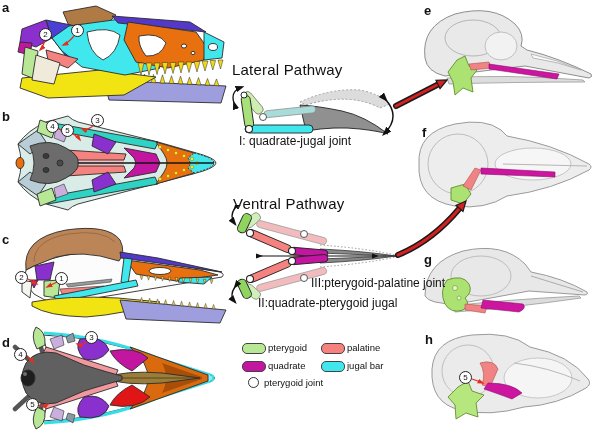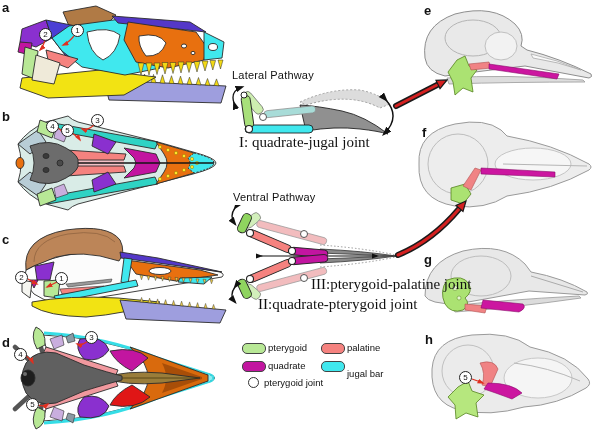--- a/index.html
+++ b/index.html
@@ -1,20 +1,20 @@
 <!DOCTYPE html>
 <html><head>
 <meta charset="utf-8">
 <style>
   html,body{margin:0;padding:0;background:#fff;}
   .fig{position:relative;width:600px;height:435px;background:#ffffff;overflow:hidden;
        font-family:"Liberation Sans",sans-serif;color:#111;}
   .panel-letter{position:absolute;font-size:13px;font-weight:bold;z-index:6;}
-  .pathway-title{position:absolute;font-size:11px;font-weight:400;z-index:5;letter-spacing:.2px;margin-top:8px;}
-  .joint-caption{position:absolute;font-size:15px;z-index:5;white-space:nowrap;font-family:Liberation Serif, serif;}
+  .pathway-title{position:absolute;font-size:15px;font-weight:400;z-index:5;letter-spacing:.2px;}
+  .joint-caption{position:absolute;font-size:12px;z-index:5;white-space:nowrap;}
   .marker{position:absolute;width:11px;height:11px;border:1.3px solid #222;border-radius:50%;
           background:#fff;z-index:7;font-size:8px;line-height:11px;text-align:center;font-weight:500;}
   .legend-swatch-pill{position:absolute;width:22px;height:9px;border:1.2px solid #444;border-radius:5px;z-index:5;}
   .legend-swatch-circle{position:absolute;width:9px;height:9px;border:1.3px solid #333;border-radius:50%;background:#fff;z-index:5;}
   .legend-label{position:absolute;font-size:9.5px;z-index:5;white-space:nowrap;}
   svg{position:absolute;}
   .overlay{z-index:4;pointer-events:none;}
 </style>
 </head>
 <body>
@@ -167,21 +167,21 @@
     <rect x="12" y="10" width="9" height="26" rx="4" fill="#cdeeb0" stroke="#666" stroke-width="0.7" transform="rotate(-40 14 12)"></rect>
     <rect x="11" y="12" width="9" height="32" rx="4" fill="#a8e07a" stroke="#222" stroke-width="0.9" transform="rotate(-8 15 14)"></rect>
     <circle cx="14" cy="11" r="3" fill="#fff" stroke="#222" stroke-width="1"></circle>
     <circle cx="19" cy="45" r="3.5" fill="#fff" stroke="#222" stroke-width="1.1"></circle>
     <circle cx="33" cy="33" r="3.5" fill="#fff" stroke="#555" stroke-width="1"></circle>
     <path d="M4,19 Q0,7 12,3" fill="none" stroke="#111" stroke-width="1.3" marker-start="url(#bhL)" marker-end="url(#bhL)"></path>
     <path d="M156,16 Q171,33 154,50" fill="none" stroke="#111" stroke-width="1.4" marker-start="url(#bhL)" marker-end="url(#bhL)"></path>
   </svg>
   <div class="joint-caption" style="left:239px;top:134px">I: quadrate-jugal joint</div>
 
-  <div class="pathway-title" style="left:233px;top:183px">Ventral Pathway</div>
+  <div class="pathway-title" style="left:233px;top:195px">Ventral Pathway</div>
   <svg style="left:228px;top:205px" width="180" height="100" viewBox="0 0 180 100">
     <defs>
       <marker id="bhV" markerWidth="7" markerHeight="6" refX="5" refY="2.5" orient="auto">
           <path d="M0,0 L7,2.5 L0,5 Z" fill="#111"></path>
         </marker>
     </defs>
 
     <rect x="20" y="6" width="9" height="18" rx="4" fill="#d2efbb" stroke="#777" stroke-width="0.7" transform="rotate(50 24 15)"></rect>
     <rect x="29" y="15" width="72" height="7" rx="3.5" fill="#f2bcbe" stroke="#999" stroke-width="0.7" transform="rotate(15 30 18)"></rect>
     <rect x="20" y="78" width="9" height="18" rx="4" fill="#d2efbb" stroke="#777" stroke-width="0.7" transform="rotate(-50 24 87)"></rect>
@@ -203,31 +203,31 @@
     <circle cx="22" cy="28" r="3.5" fill="#fff" stroke="#222" stroke-width="1.1"></circle>
     <circle cx="64" cy="46" r="3.5" fill="#fff" stroke="#222" stroke-width="1.1"></circle>
     <circle cx="76" cy="29" r="3.5" fill="#fff" stroke="#555" stroke-width="1"></circle>
     <circle cx="22" cy="74" r="3.5" fill="#fff" stroke="#222" stroke-width="1.1"></circle>
     <circle cx="64" cy="56" r="3.5" fill="#fff" stroke="#222" stroke-width="1.1"></circle>
     <circle cx="76" cy="73" r="3.5" fill="#fff" stroke="#555" stroke-width="1"></circle>
     <path d="M7,3 Q1,11 7,19" fill="none" stroke="#111" stroke-width="1.3" marker-start="url(#bhV)" marker-end="url(#bhV)"></path>
     <path d="M7,82 Q1,90 7,97" fill="none" stroke="#111" stroke-width="1.3" marker-start="url(#bhV)" marker-end="url(#bhV)"></path>
   </svg>
   <div class="joint-caption" style="left:311px;top:276px">III:pterygoid-palatine joint</div>
-  <div class="joint-caption" style="left:258px;top:296px">II:quadrate-pterygoid joint</div>
+  <div class="joint-caption" style="left:258px;top:296px">II:quadrate-pterygoid jugal</div>
 
   <div>
     <span class="legend-swatch-pill" style="left: 242px; top: 343px; background: rgb(184, 232, 150);"></span>
     <span class="legend-label" style="left:268px;top:342px">pterygoid</span>
     <span class="legend-swatch-pill" style="left: 321px; top: 343px; background: rgb(245, 130, 127);"></span>
     <span class="legend-label" style="left:347px;top:342px">palatine</span>
     <span class="legend-swatch-pill" style="left: 242px; top: 361px; background: rgb(194, 21, 160);"></span>
     <span class="legend-label" style="left:268px;top:360px">quadrate</span>
     <span class="legend-swatch-pill" style="left: 321px; top: 361px; background: rgb(64, 232, 238);"></span>
-    <span class="legend-label" style="left:347px;top:368px">jugal bar</span>
+    <span class="legend-label" style="left:347px;top:360px">jugal bar</span>
     <span class="legend-swatch-circle" style="left:248px;top:377px"></span>
     <span class="legend-label" style="left:264px;top:377px">pterygoid joint</span>
   </div>
 
   <svg style="left:413px;top:2px" width="185" height="108" viewBox="0 0 185 108">
     <path d="M12,56 Q8,24 42,12 Q80,2 102,22 Q112,32 108,44 L114,48 Q146,56 178,72 Q180,75 176,76 L112,64 Q60,70 32,74 Q14,70 12,56 Z" fill="#e9e9e9" stroke="#8e8e8e" stroke-width="1"></path>
     <ellipse cx="60" cy="36" rx="28" ry="18" fill="none" stroke="#b5b5b5" stroke-width="1"></ellipse>
     <ellipse cx="88" cy="44" rx="16" ry="14" fill="#f2f2f2" stroke="#c0c0c0" stroke-width="1"></ellipse>
     <path d="M118,52 Q145,58 168,68 Q146,60 120,56 Z" fill="#fafafa" stroke="#aaa" stroke-width="0.8"></path>
     <path d="M34,76 Q90,72 170,78 L172,80 Q100,80 36,82 Z" fill="#dddddd" stroke="#999" stroke-width="0.8"></path>

